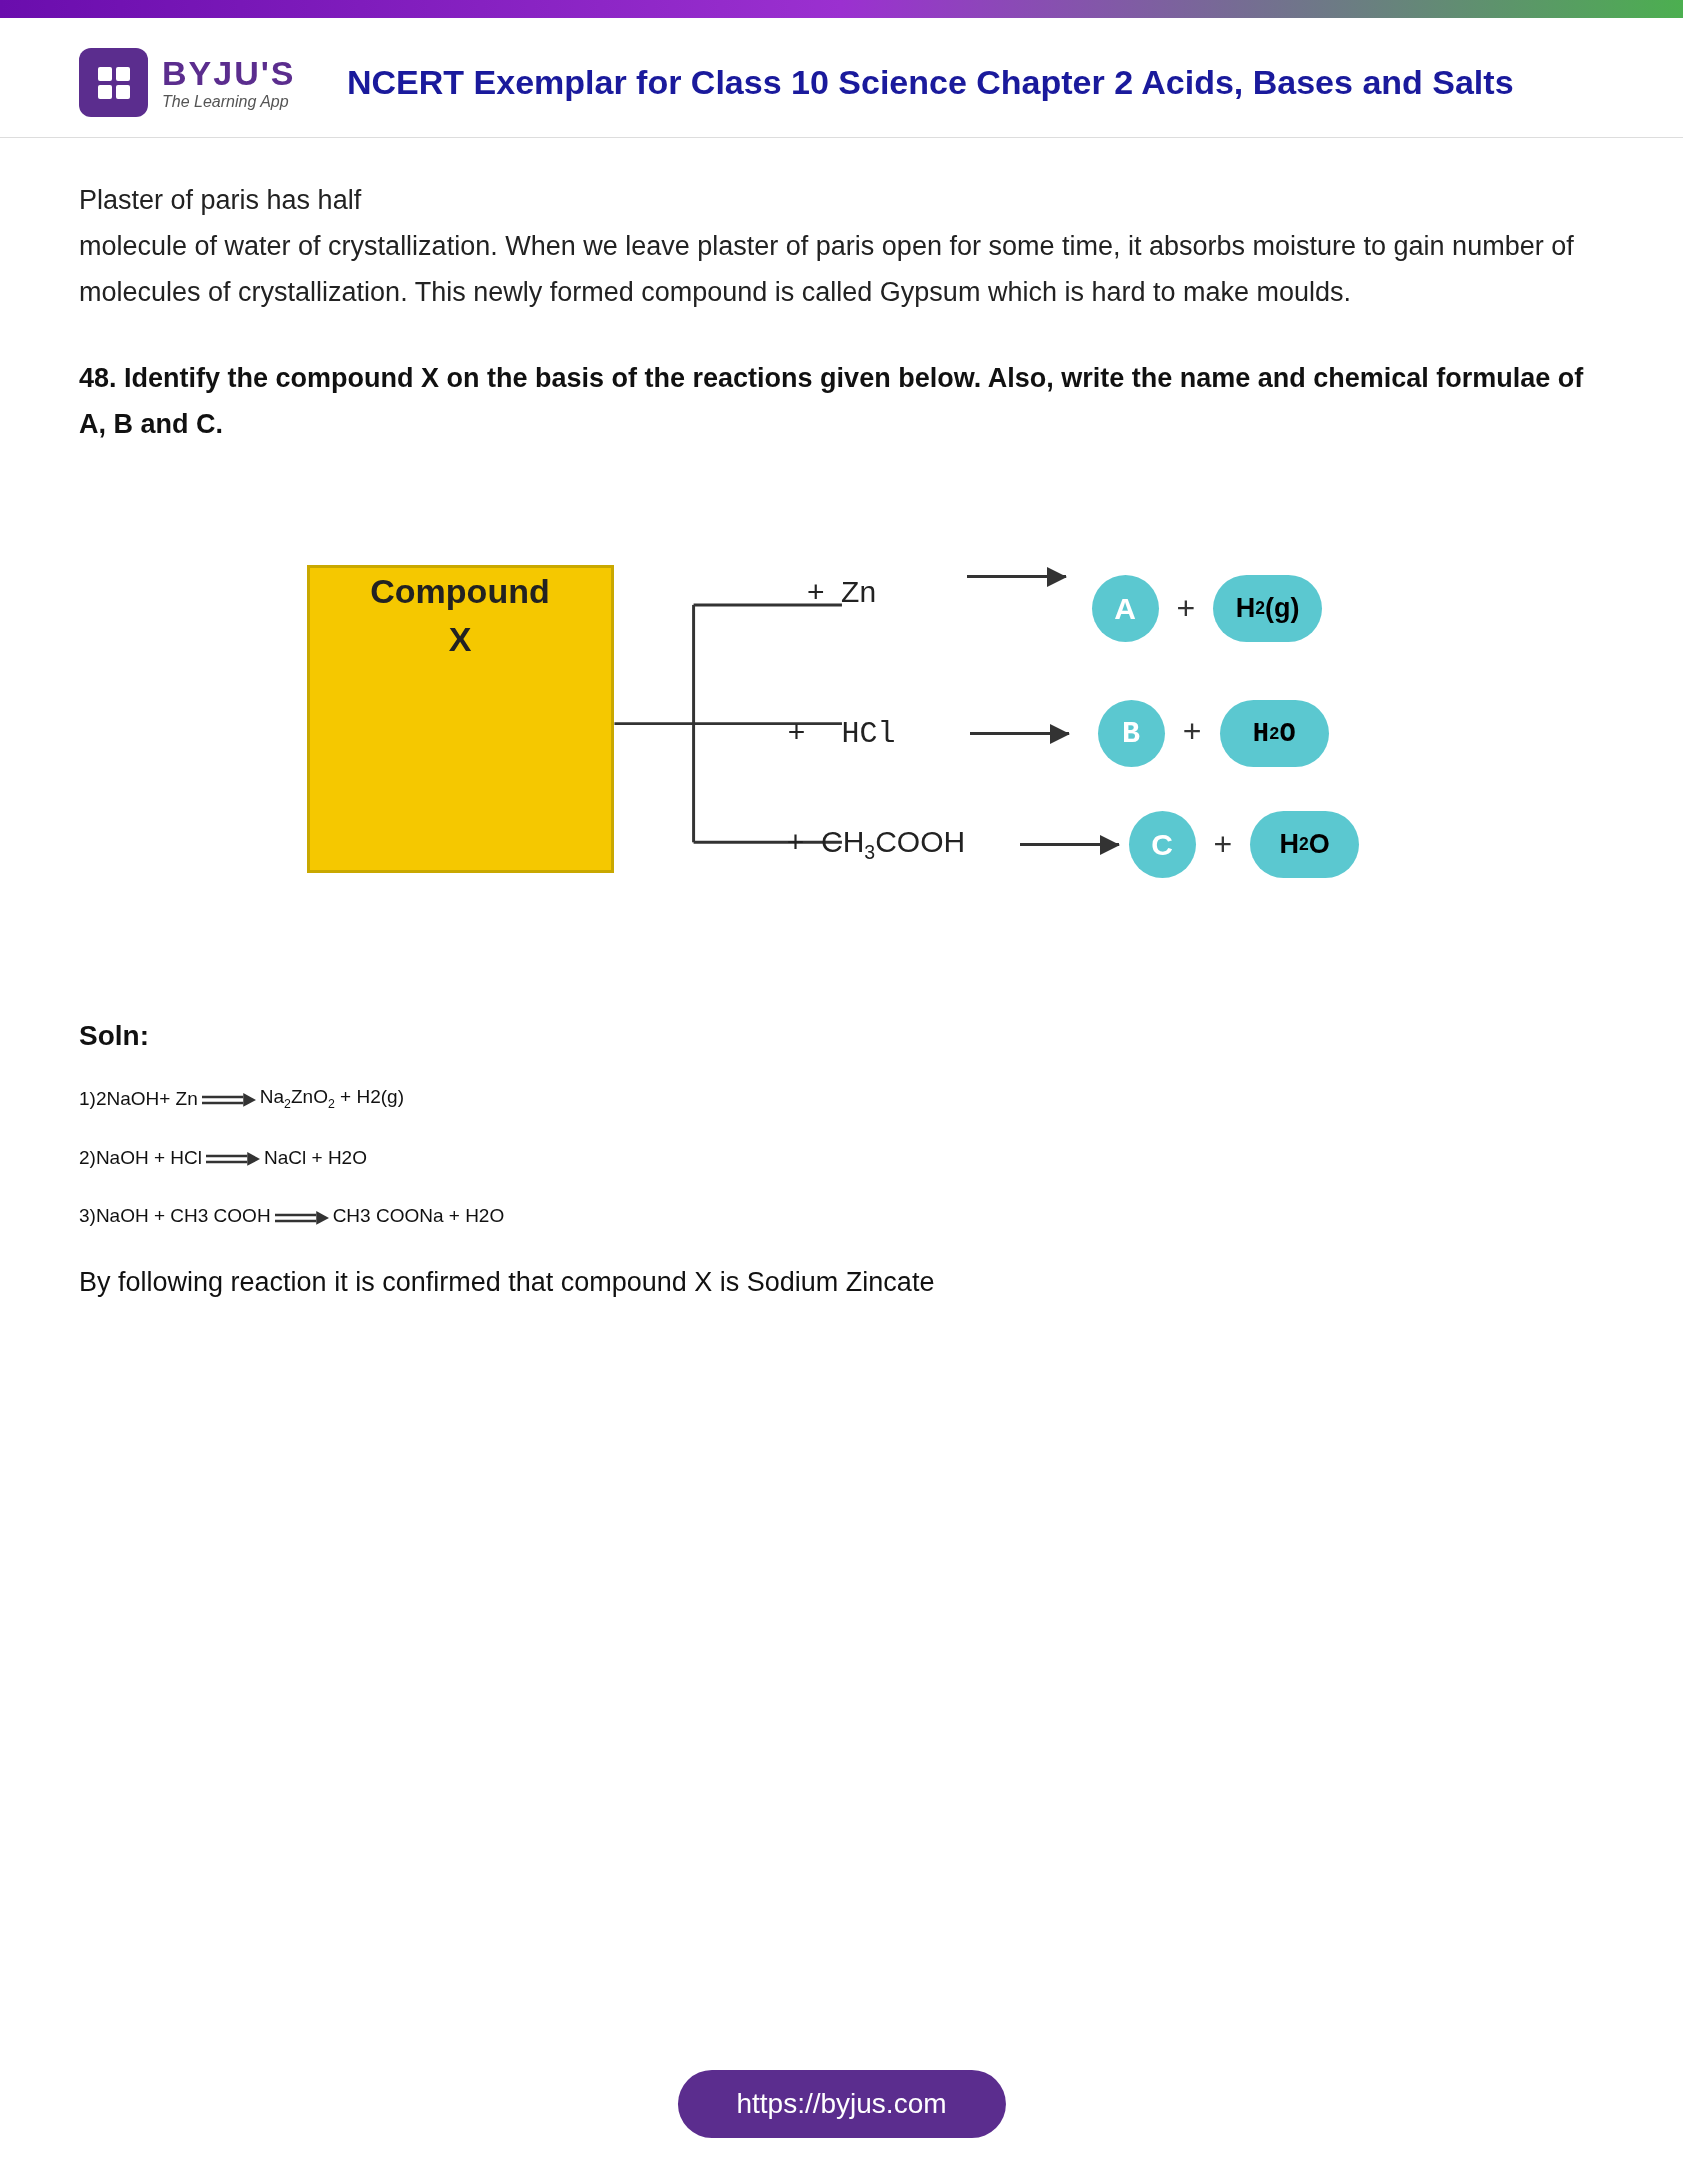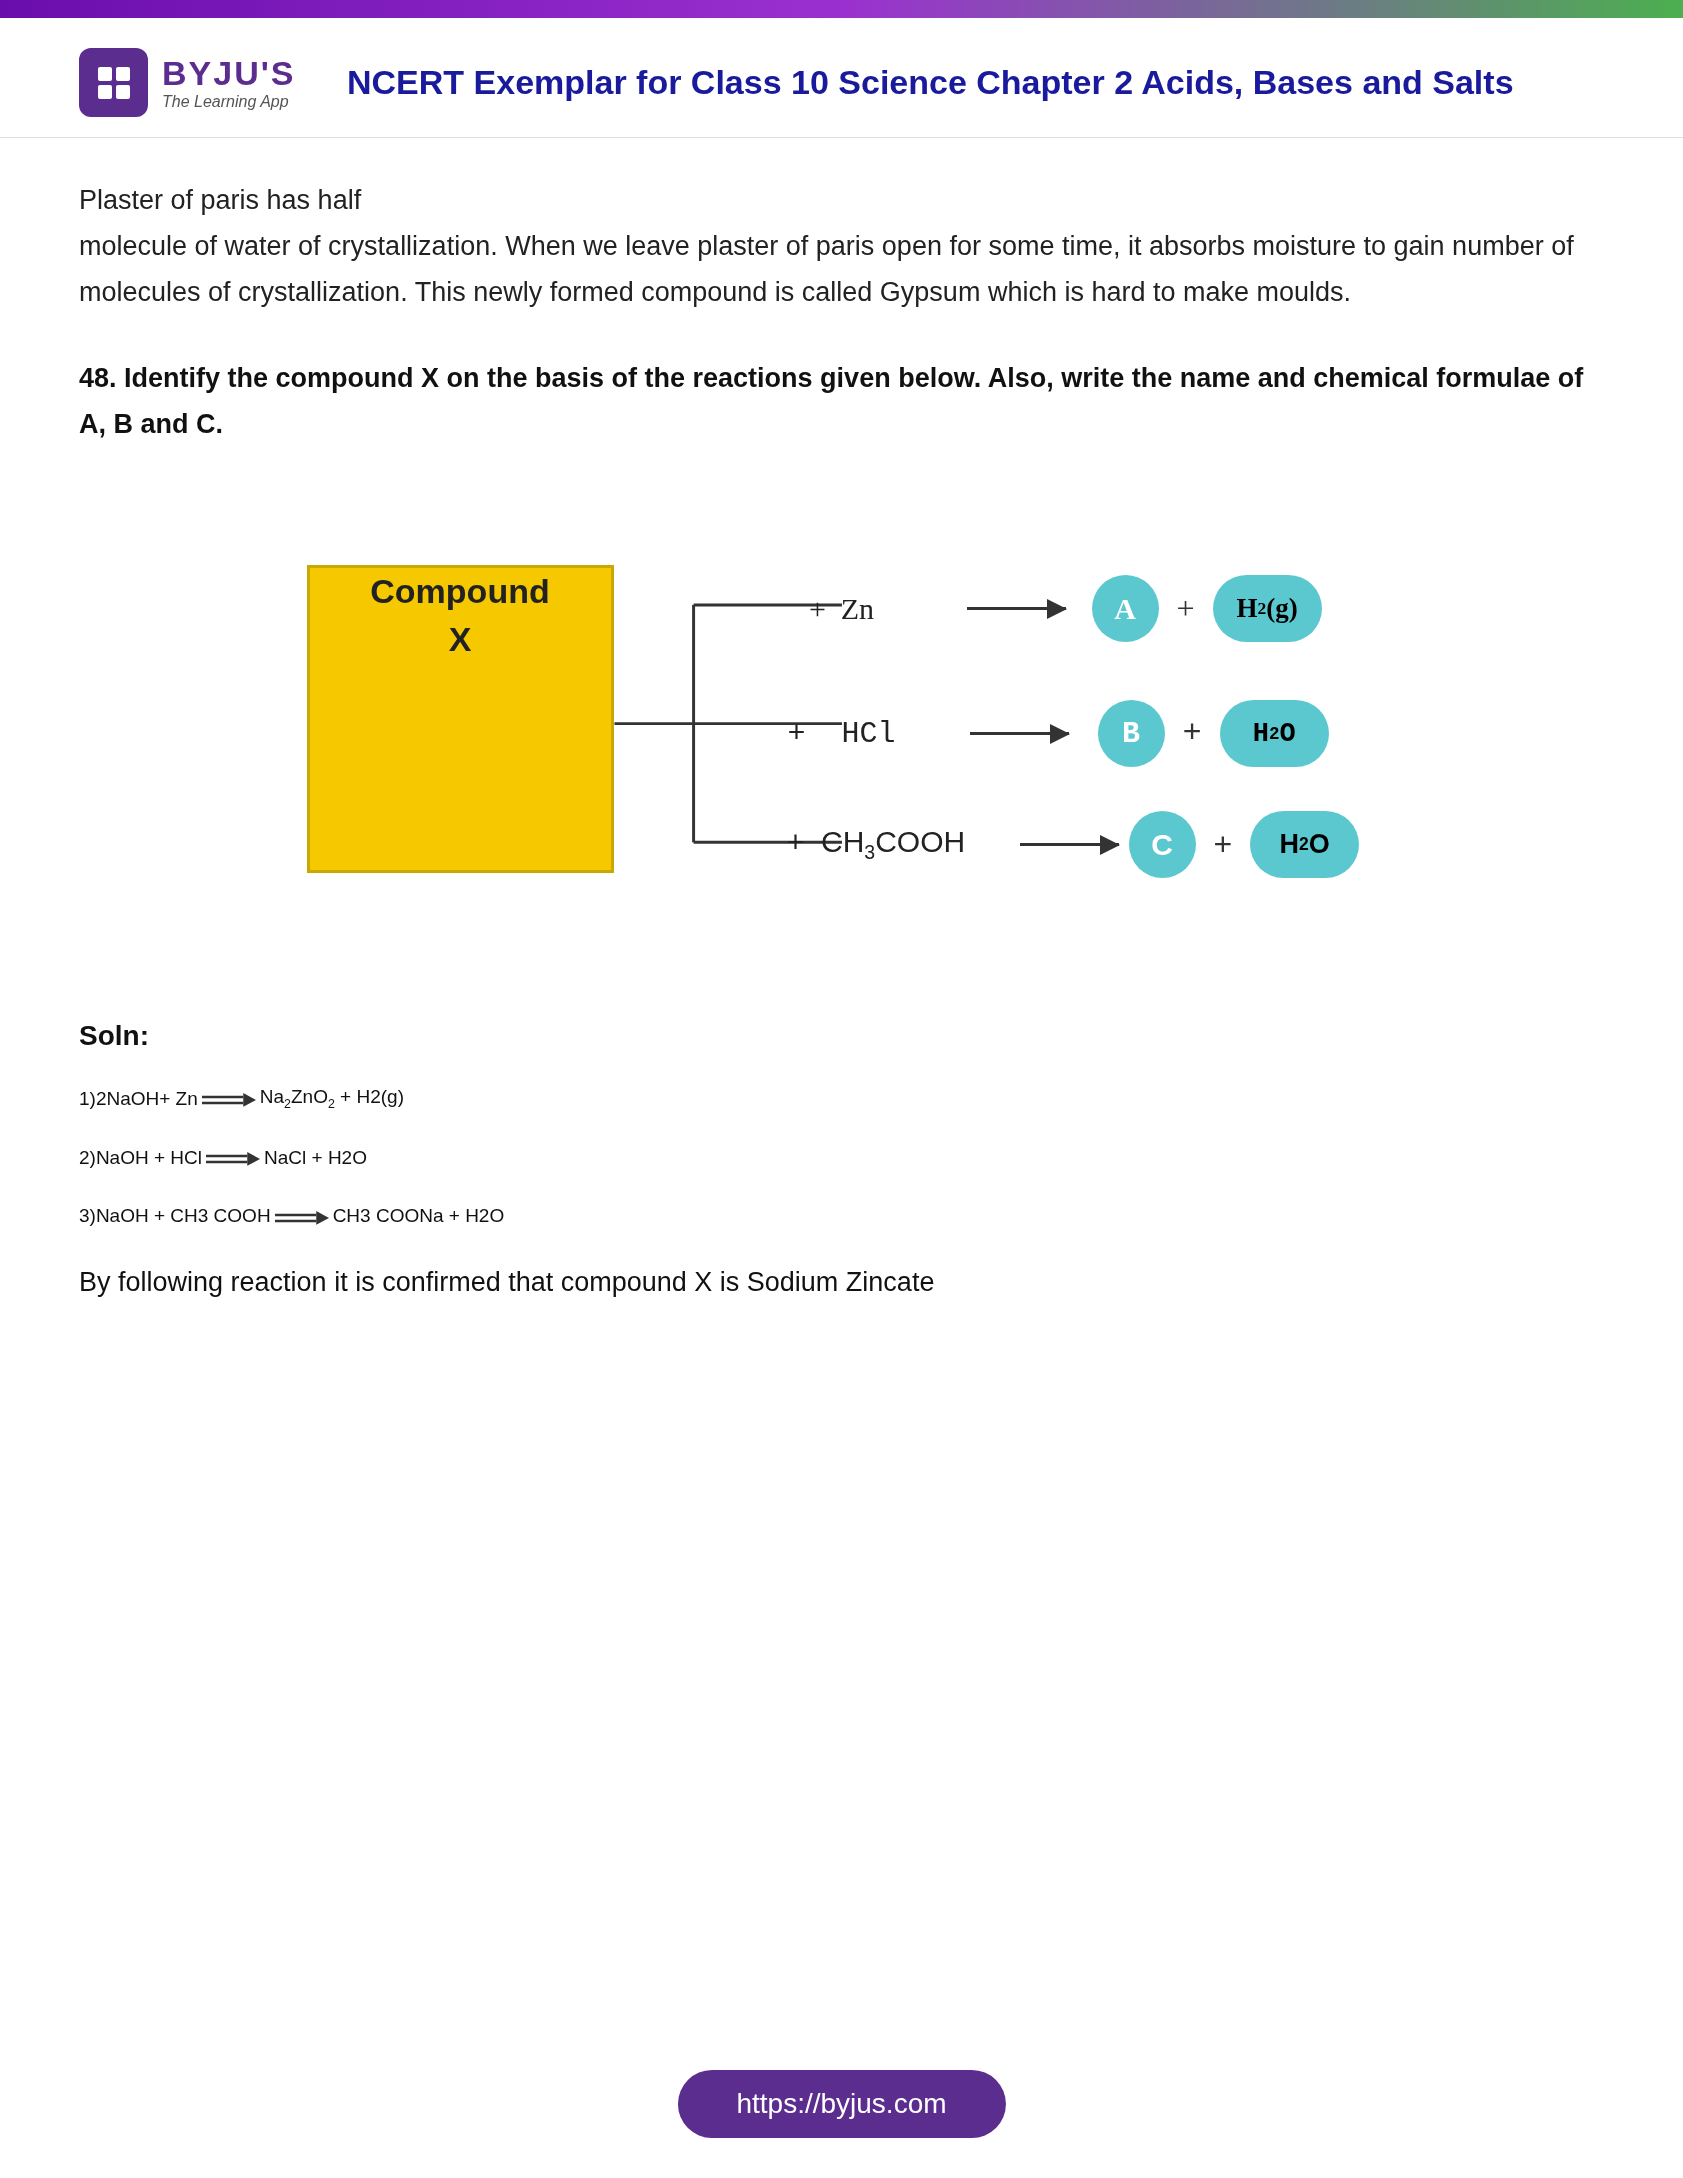--- a/index.html
+++ b/index.html
@@ -325,21 +325,21 @@
 
         <line x1="80" y1="100" x2="80" y2="340" stroke="#333" stroke-width="3"></line>
 
         <line x1="80" y1="100" x2="230" y2="100" stroke="#333" stroke-width="3"></line>
 
         <line x1="80" y1="220" x2="230" y2="220" stroke="#333" stroke-width="3"></line>
 
         <line x1="80" y1="340" x2="230" y2="340" stroke="#333" stroke-width="3"></line>
       </svg>
 
-      <div class="reaction-row reaction-row-1" style="left:495px; top:69px; align-items:center; gap:16px;font-family:Liberation Serif, serif;">
+      <div class="reaction-row reaction-row-1" style="left:495px; top:69px; align-items:flex-start; gap:16px;">
         <span class="reaction-reagent">+ &nbsp;Zn</span>
         <div class="arrow">
           <div class="arrow-line"></div>
         </div>
         <div class="products">
           <div class="circle-badge">A</div>
           <span class="plus-sign">+</span>
           <div class="product-formula">H<sub>2</sub>(g)</div>
         </div>
       </div>

